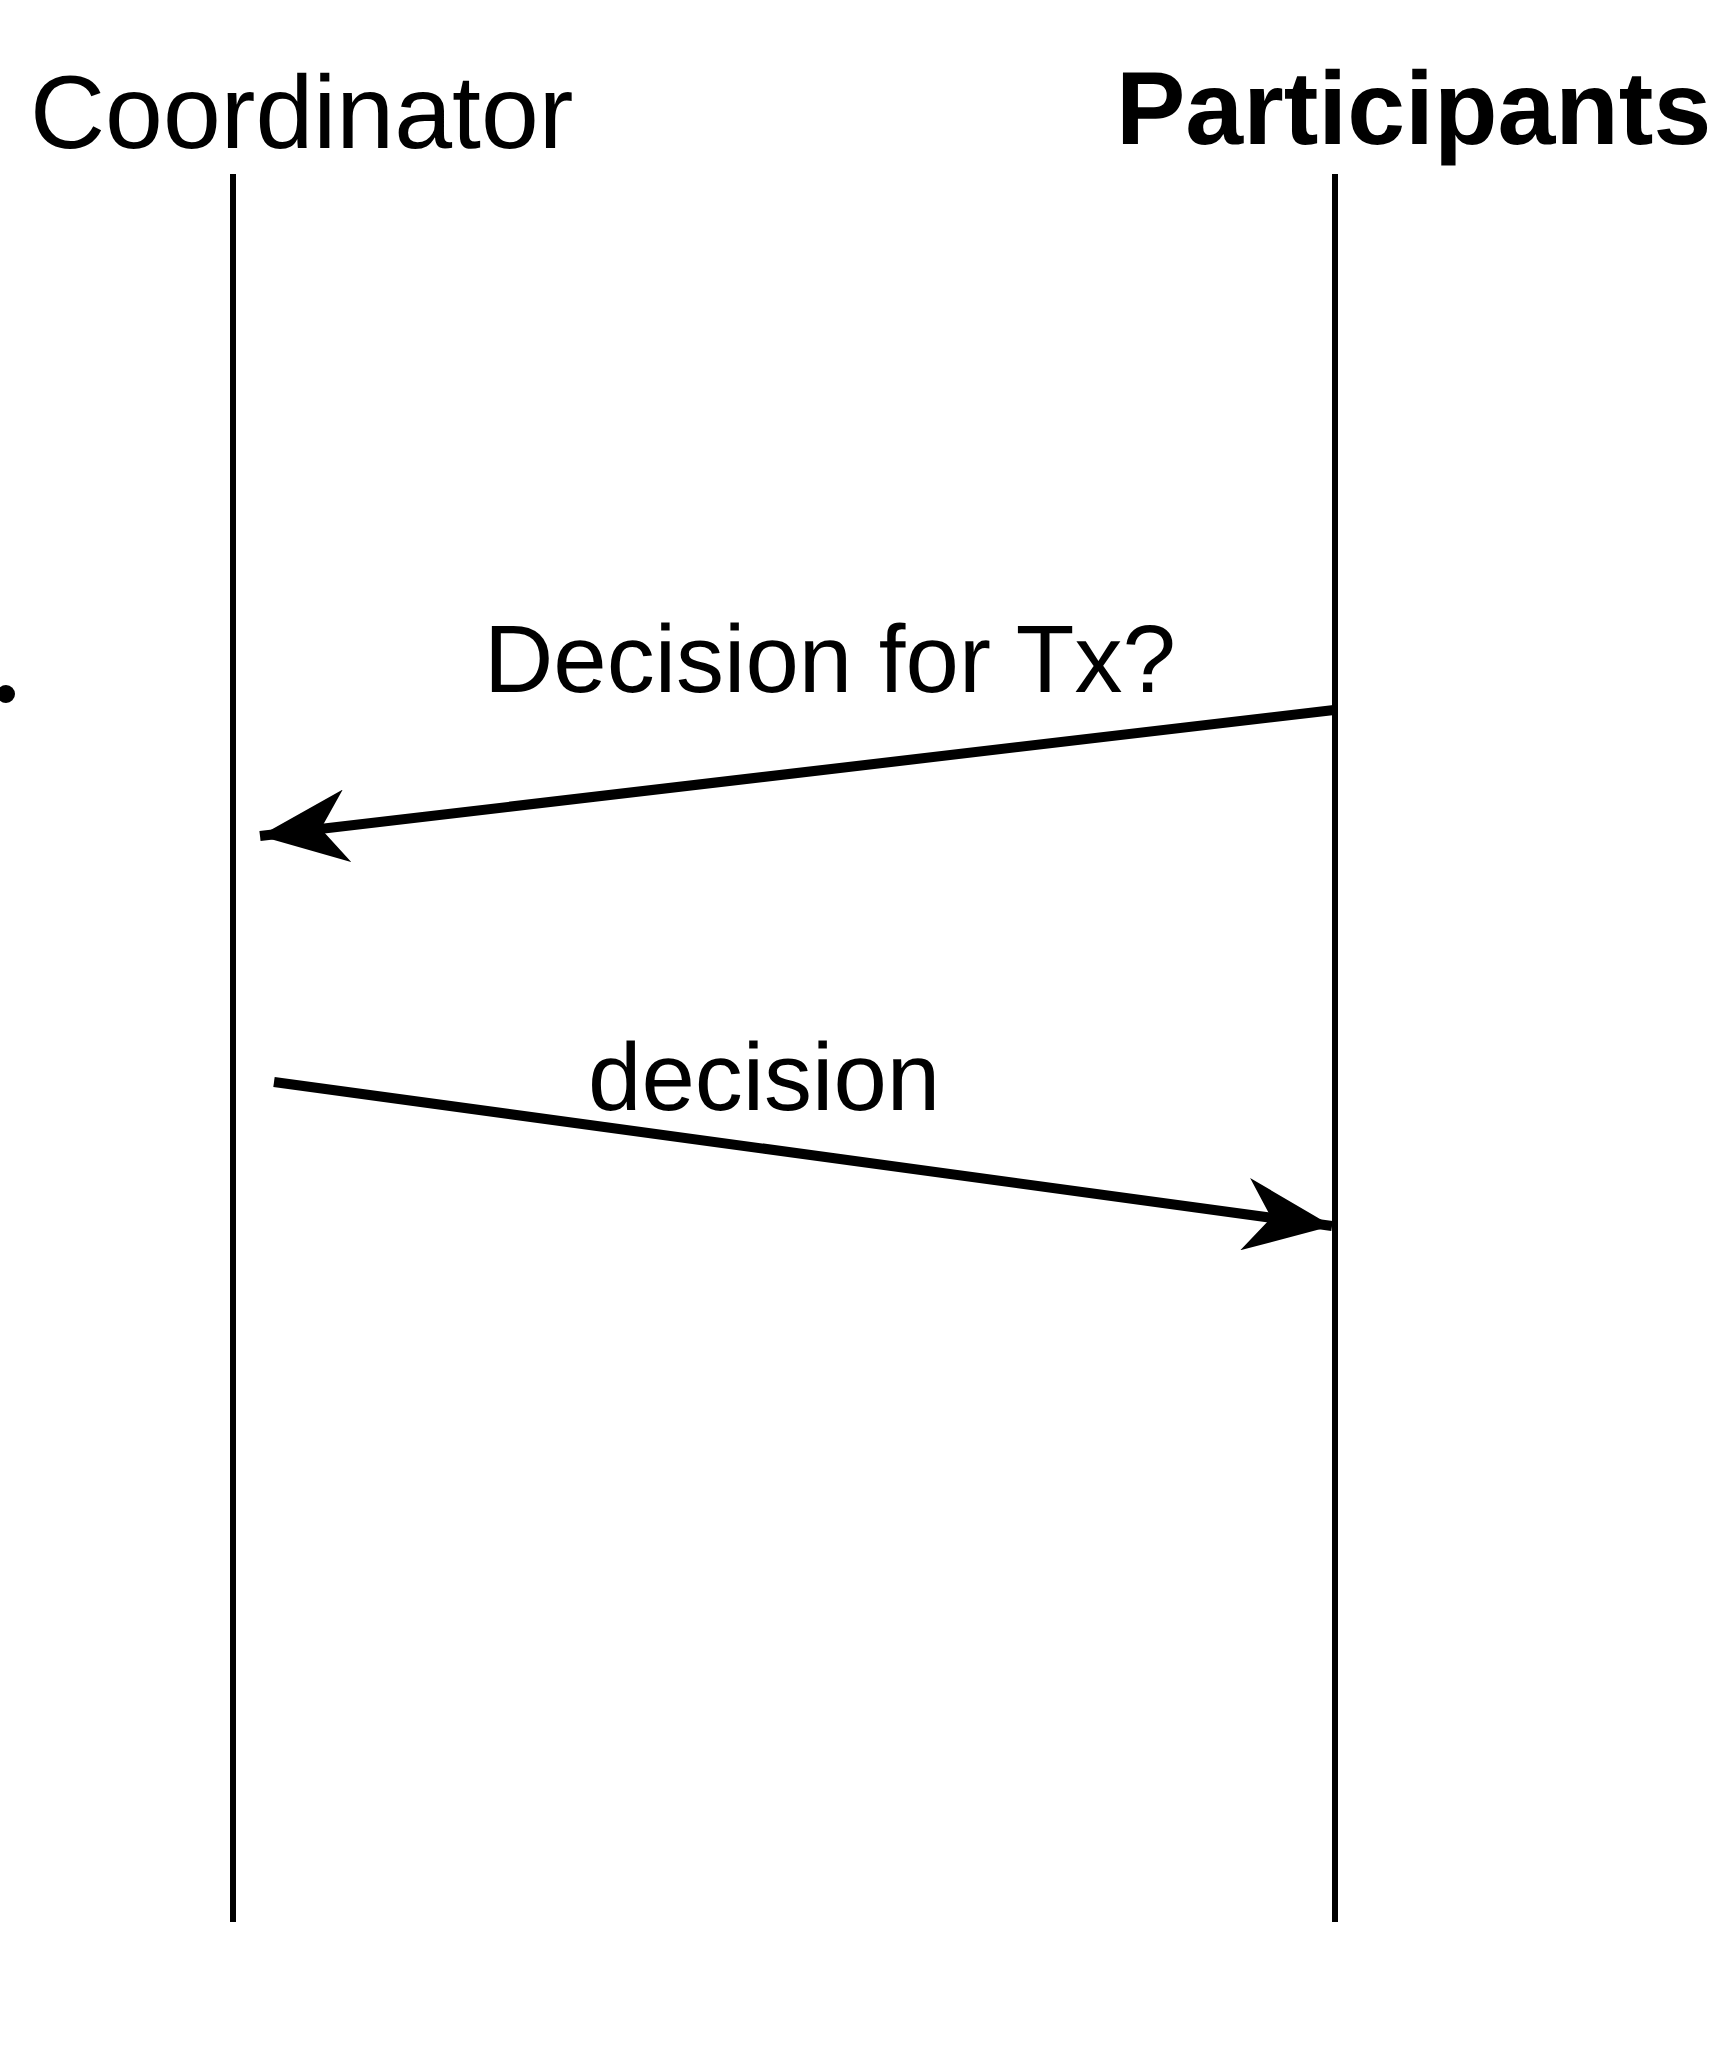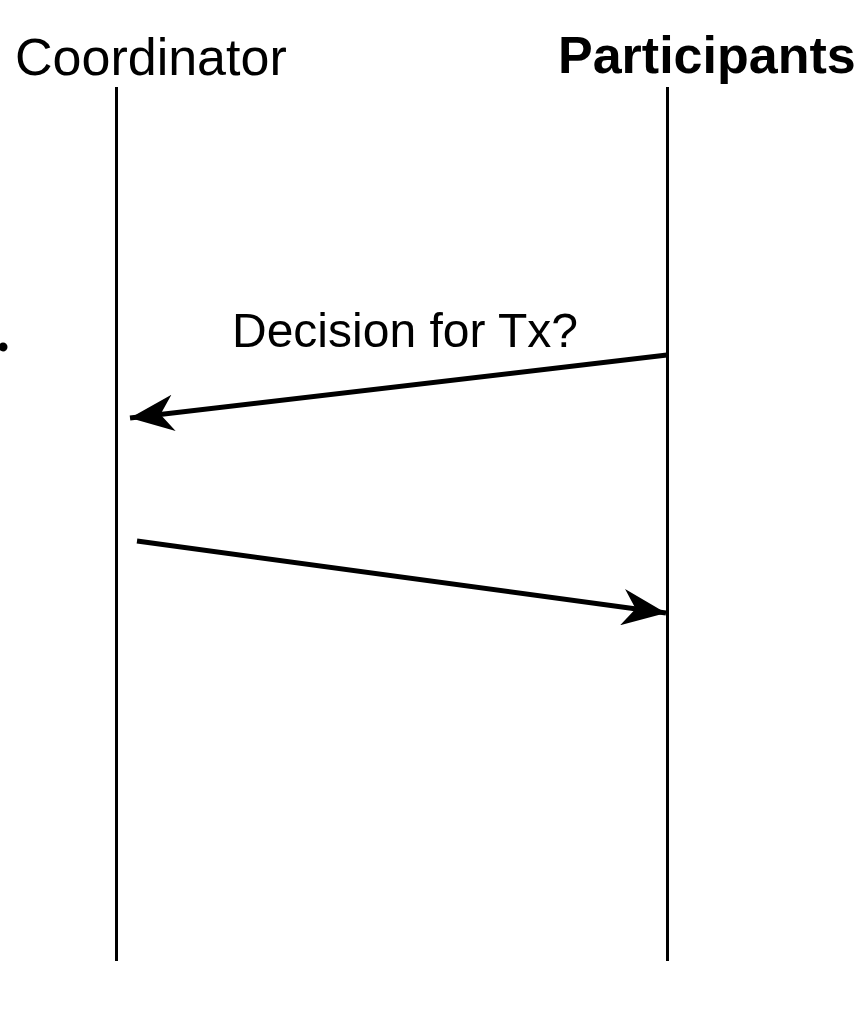--- a/index.html
+++ b/index.html
@@ -30,21 +30,21 @@
     color: #000000;
   }
   .actor-label {
     font-size: 52px;
   }
   .message-label {
     font-size: 48px;
   }
   .coordinator-title   { left: 15px;  top: 26px; }
   .participants-title  { left: 558px; top: 24px; font-weight: bold; }
-  .msg1-label          { left: 232px; top: 302px; }
+  .msg1-label          { left: 242px; top: 302px; }
   .msg2-label          { left: 294px; top: 511px; }
 </style>
 </head>
 <body>
 
 <div class="canvas">
 
   <svg class="diagram-svg" viewBox="0 0 855 1026" xmlns="http://www.w3.org/2000/svg">
     <defs>
       <marker id="arrowhead" viewBox="0 0 12 10" refX="12" refY="5" markerWidth="44" markerHeight="36.5" markerUnits="userSpaceOnUse" orient="auto">
@@ -61,14 +61,15 @@
 
     <circle cx="3" cy="347" r="4.5" fill="#000000"></circle>
   </svg>
 
   <div class="label actor-label coordinator-title">Coordinator</div>
 
   <div class="label actor-label participants-title">Participants</div>
 
   <div class="label message-label msg1-label">Decision for Tx?</div>
 
+  <div class="label message-label msg2-label">decision</div>
 
 </div>
 
 </body></html>

